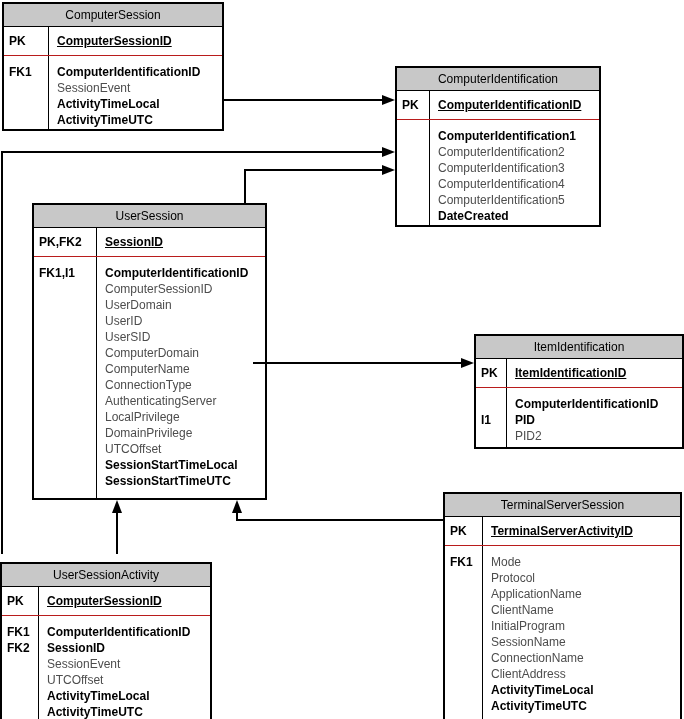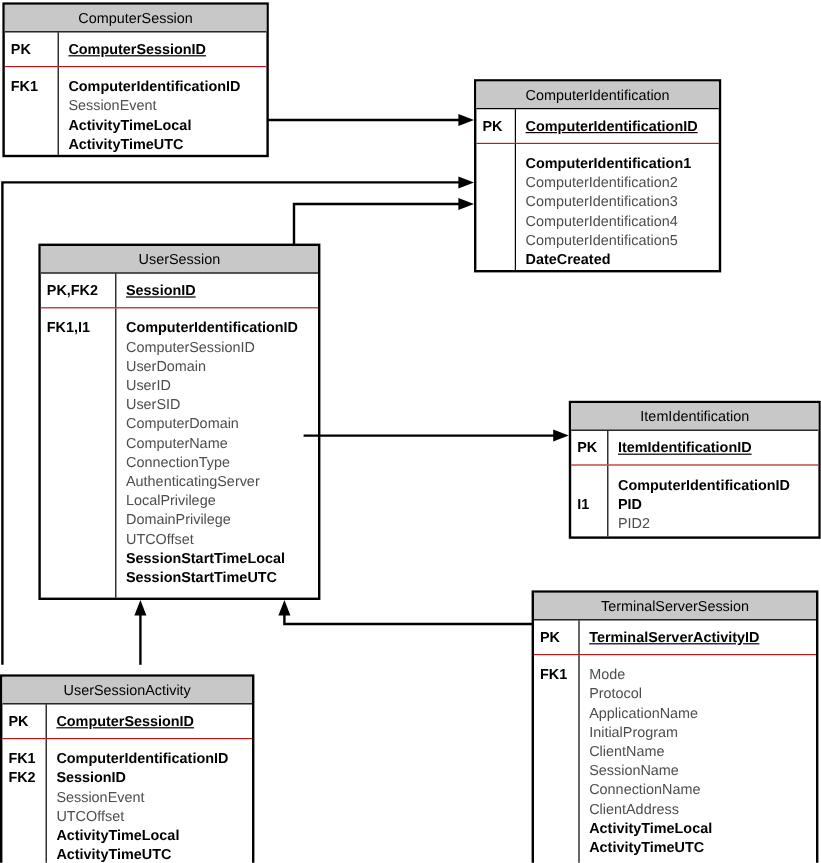--- a/index.html
+++ b/index.html
@@ -175,22 +175,22 @@
       <div class="fieldc">
           <span class="pkf">TerminalServerActivityID</span>
         </div>
     </div>
     <div class="sec bodysec">
       <div class="keyc" style="width:38px">FK1</div>
       <div class="fieldc">
         <div class="frow">Mode</div>
         <div class="frow">Protocol</div>
         <div class="frow">ApplicationName</div>
+        <div class="frow">ClientName</div>
         <div class="frow">InitialProgram</div>
-        <div class="frow">ClientName</div>
         <div class="frow">SessionName</div>
         <div class="frow">ConnectionName</div>
         <div class="frow">ClientAddress</div>
         <div class="frow b">ActivityTimeLocal</div>
         <div class="frow b">ActivityTimeUTC</div>
       </div>
     </div>
   </div>
 
   <div class="ent" style="left:0px; top:562px; width:212px; height:165px;">

